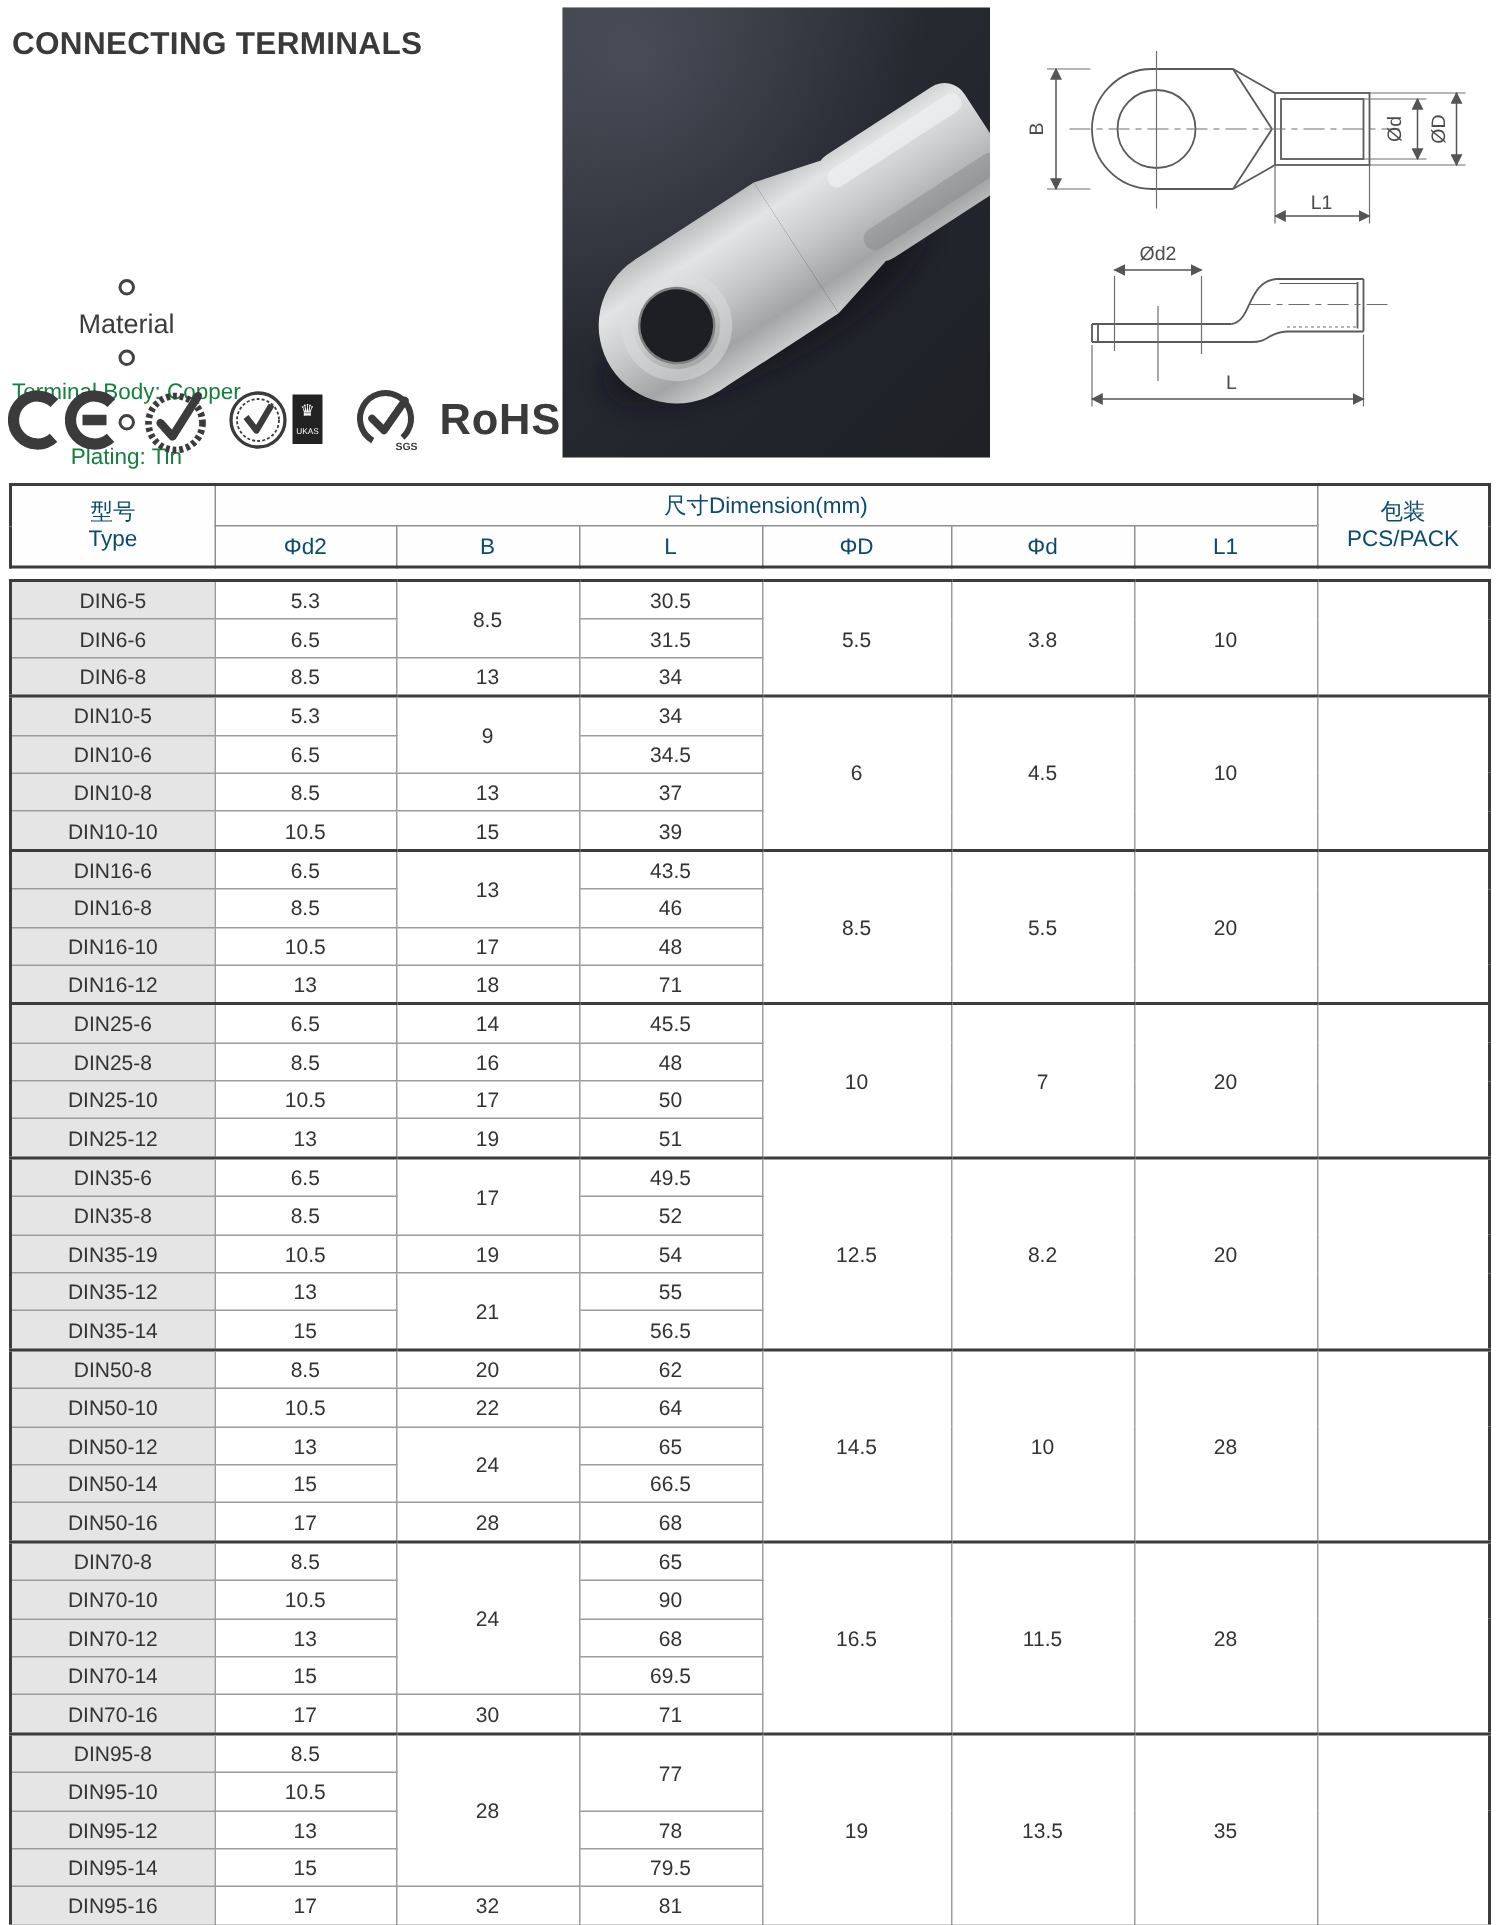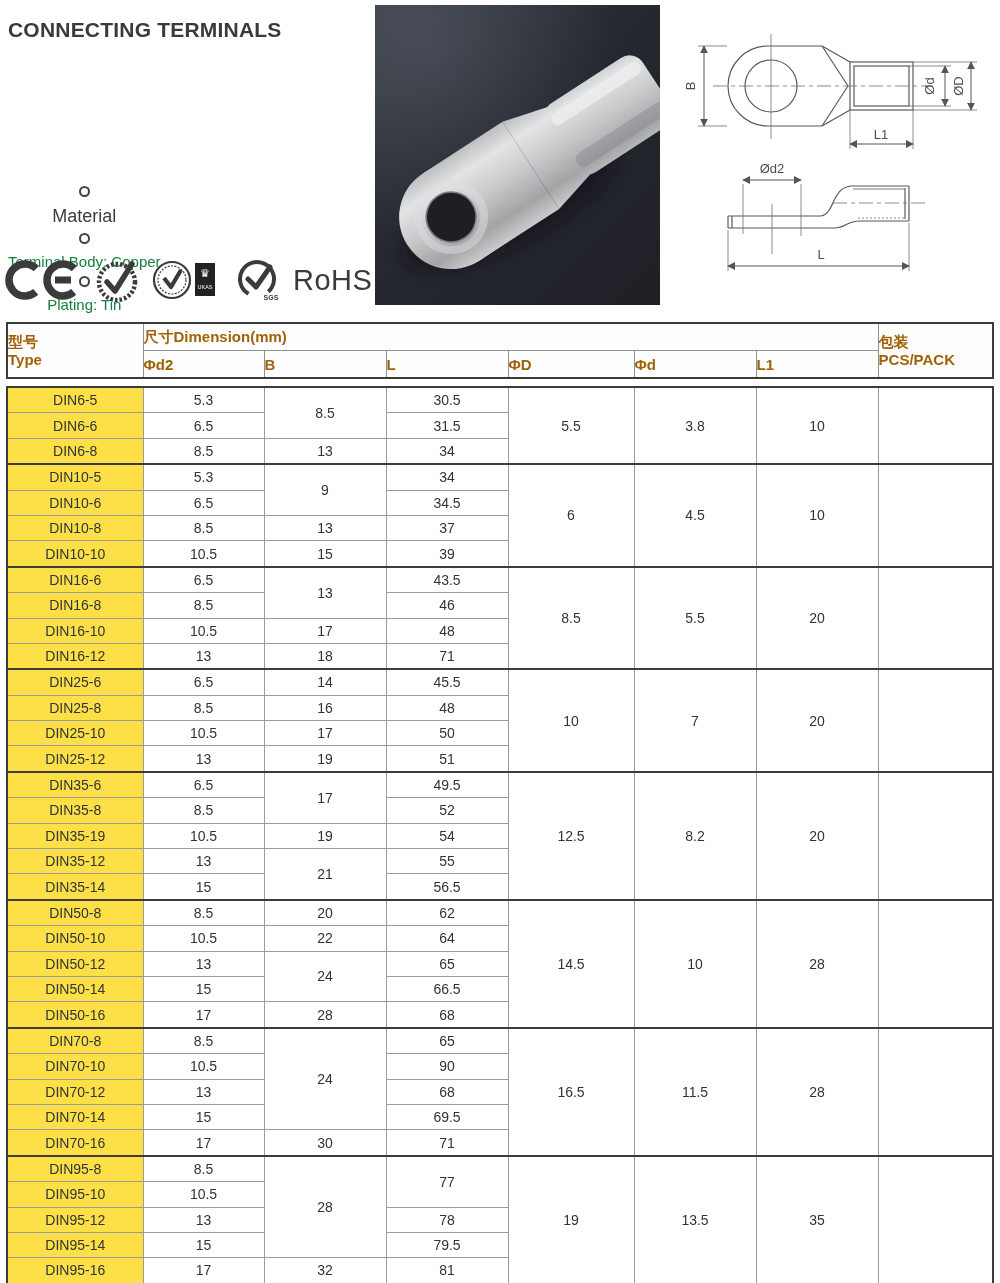--- a/index.html
+++ b/index.html
@@ -12,47 +12,47 @@
     color:#3a3a3a;letter-spacing:.2px;
   }
   
   .material{position:absolute;left:8px;top:186px;}
   .m-row{display:flex;align-items:center;gap:9px;margin-bottom:6px;flex-direction:column;}
   .bullet{width:7px;height:7px;border:2px solid #424242;border-radius:50%;flex:0 0 auto;background:#fff;}
   .m-heading{font-size:18px;color:#3c3c3c;}
   .m-item{font-size:15px;color:#15803d;}
   
   .certs{position:absolute;left:5px;top:255px;display:flex;align-items:center;gap:11px;height:50px;}
-  .rohs{font-size:29px;font-weight:normal;color:#3b3b3b;letter-spacing:.5px;}
+  .rohs{font-size:29px;font-weight:bold;color:#3b3b3b;letter-spacing:.5px;}
   
   .photo{
     position:absolute;left:375px;top:5px;width:285px;height:300px;
     background:
       radial-gradient(circle at 18% 12%, rgba(110,118,132,.35), rgba(0,0,0,0) 55%),
       linear-gradient(135deg,#383b43 0%, #262830 45%, #1e2026 100%);
   }
   
   .diag{position:absolute;}
   .diag1{left:681px;top:18px;}
   .diag2{left:681px;top:160px;}
   .diag text{font-family:"Liberation Sans", sans-serif;font-size:13px;fill:#4d4d4d;}
   
   table{border-collapse:collapse;table-layout:fixed;}
   .spec-head{position:absolute;left:6px;top:322px;width:986px;border:2px solid #3c3c3c;}
   .spec-head th{
-    border:1px solid #8f8f8f;font-weight:bold;font-size:15px;color:#a16207;
-    background:#fefefe;height:26px;padding:0;text-align:left;
+    border:1px solid #8f8f8f;font-weight:normal;font-size:15px;color:#0c4a6e;
+    background:#fefefe;height:26px;padding:0;text-align:center;
   }
   .th-two div{line-height:18px;}
   .spec-body{position:absolute;left:6px;top:386px;width:986px;border:2px solid #3c3c3c;}
   .spec-body td{
     border:1px solid #9c9c9c;height:24.4px;font-size:14px;text-align:center;
     padding:0;color:#333;background:#fff;
   }
-  .spec-body td.type-cell{background:#fde047;}
+  .spec-body td.type-cell{background:#e5e5e5;}
   .spec-body tr.group-start td{border-top:2px solid #3c3c3c;}
 </style>
 </head>
 <body>
 
 <div class="page-title">CONNECTING TERMINALS</div>
 
 <div class="material">
   <div class="m-row">
     <span class="bullet"></span>

